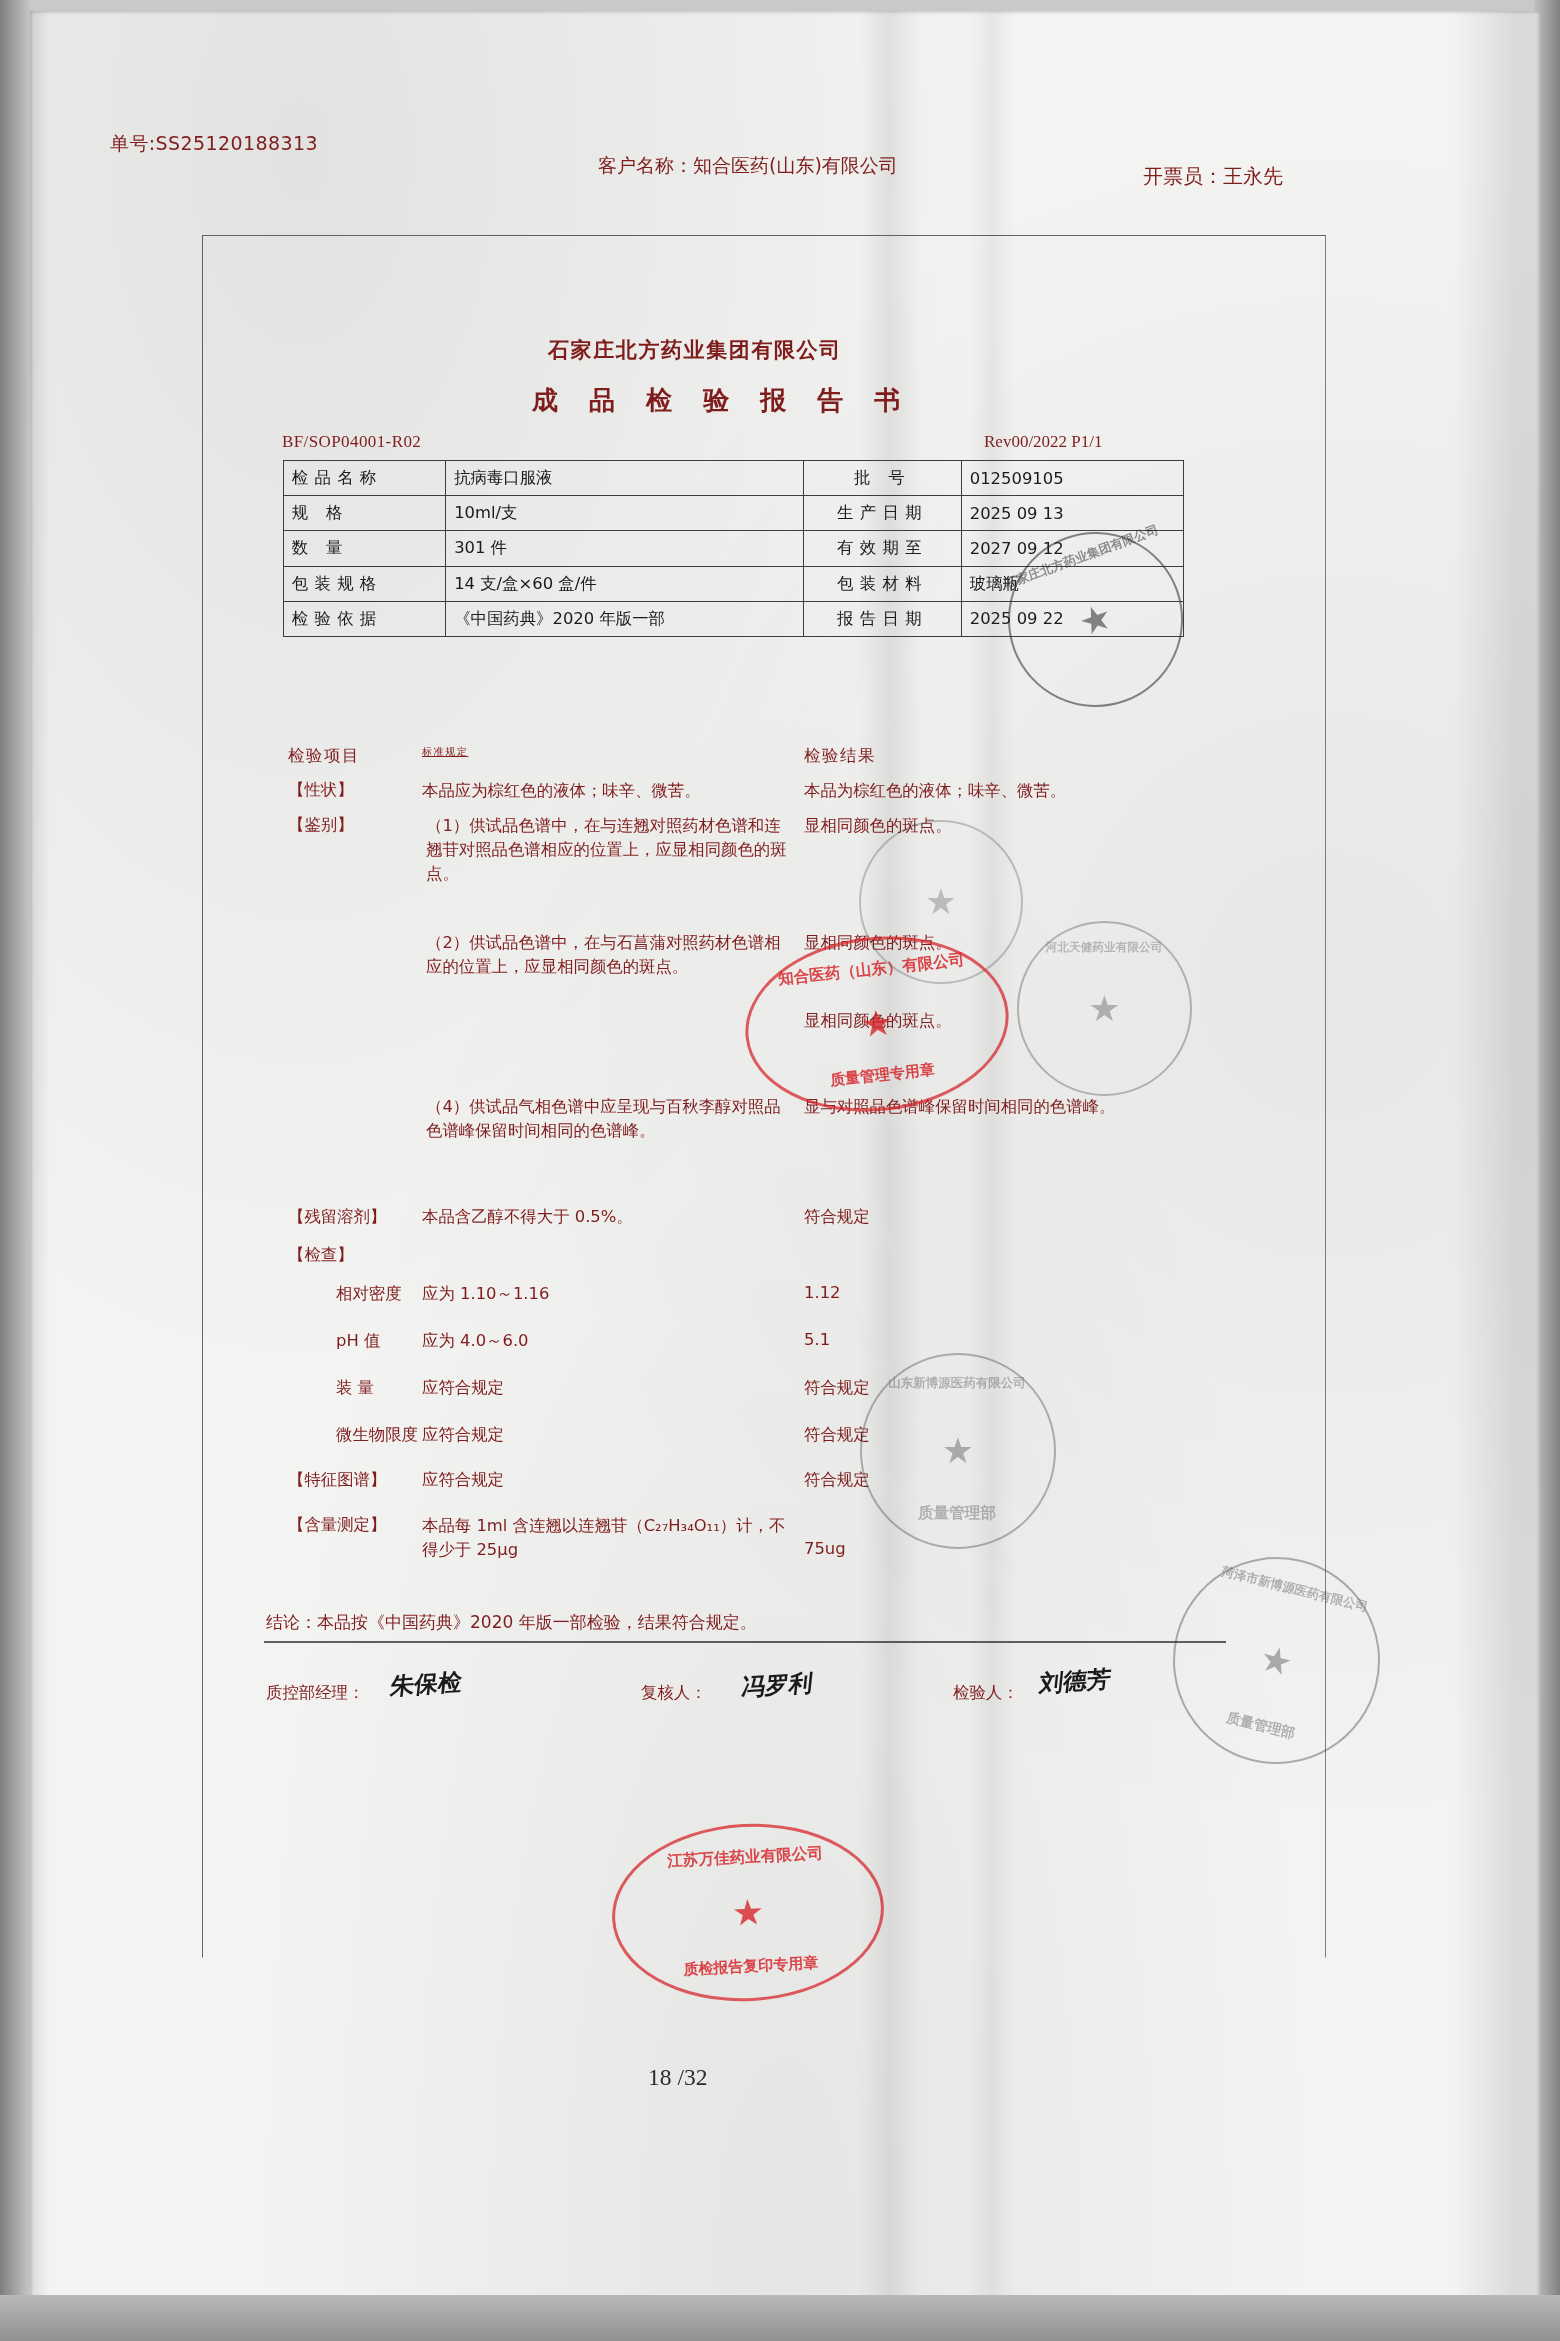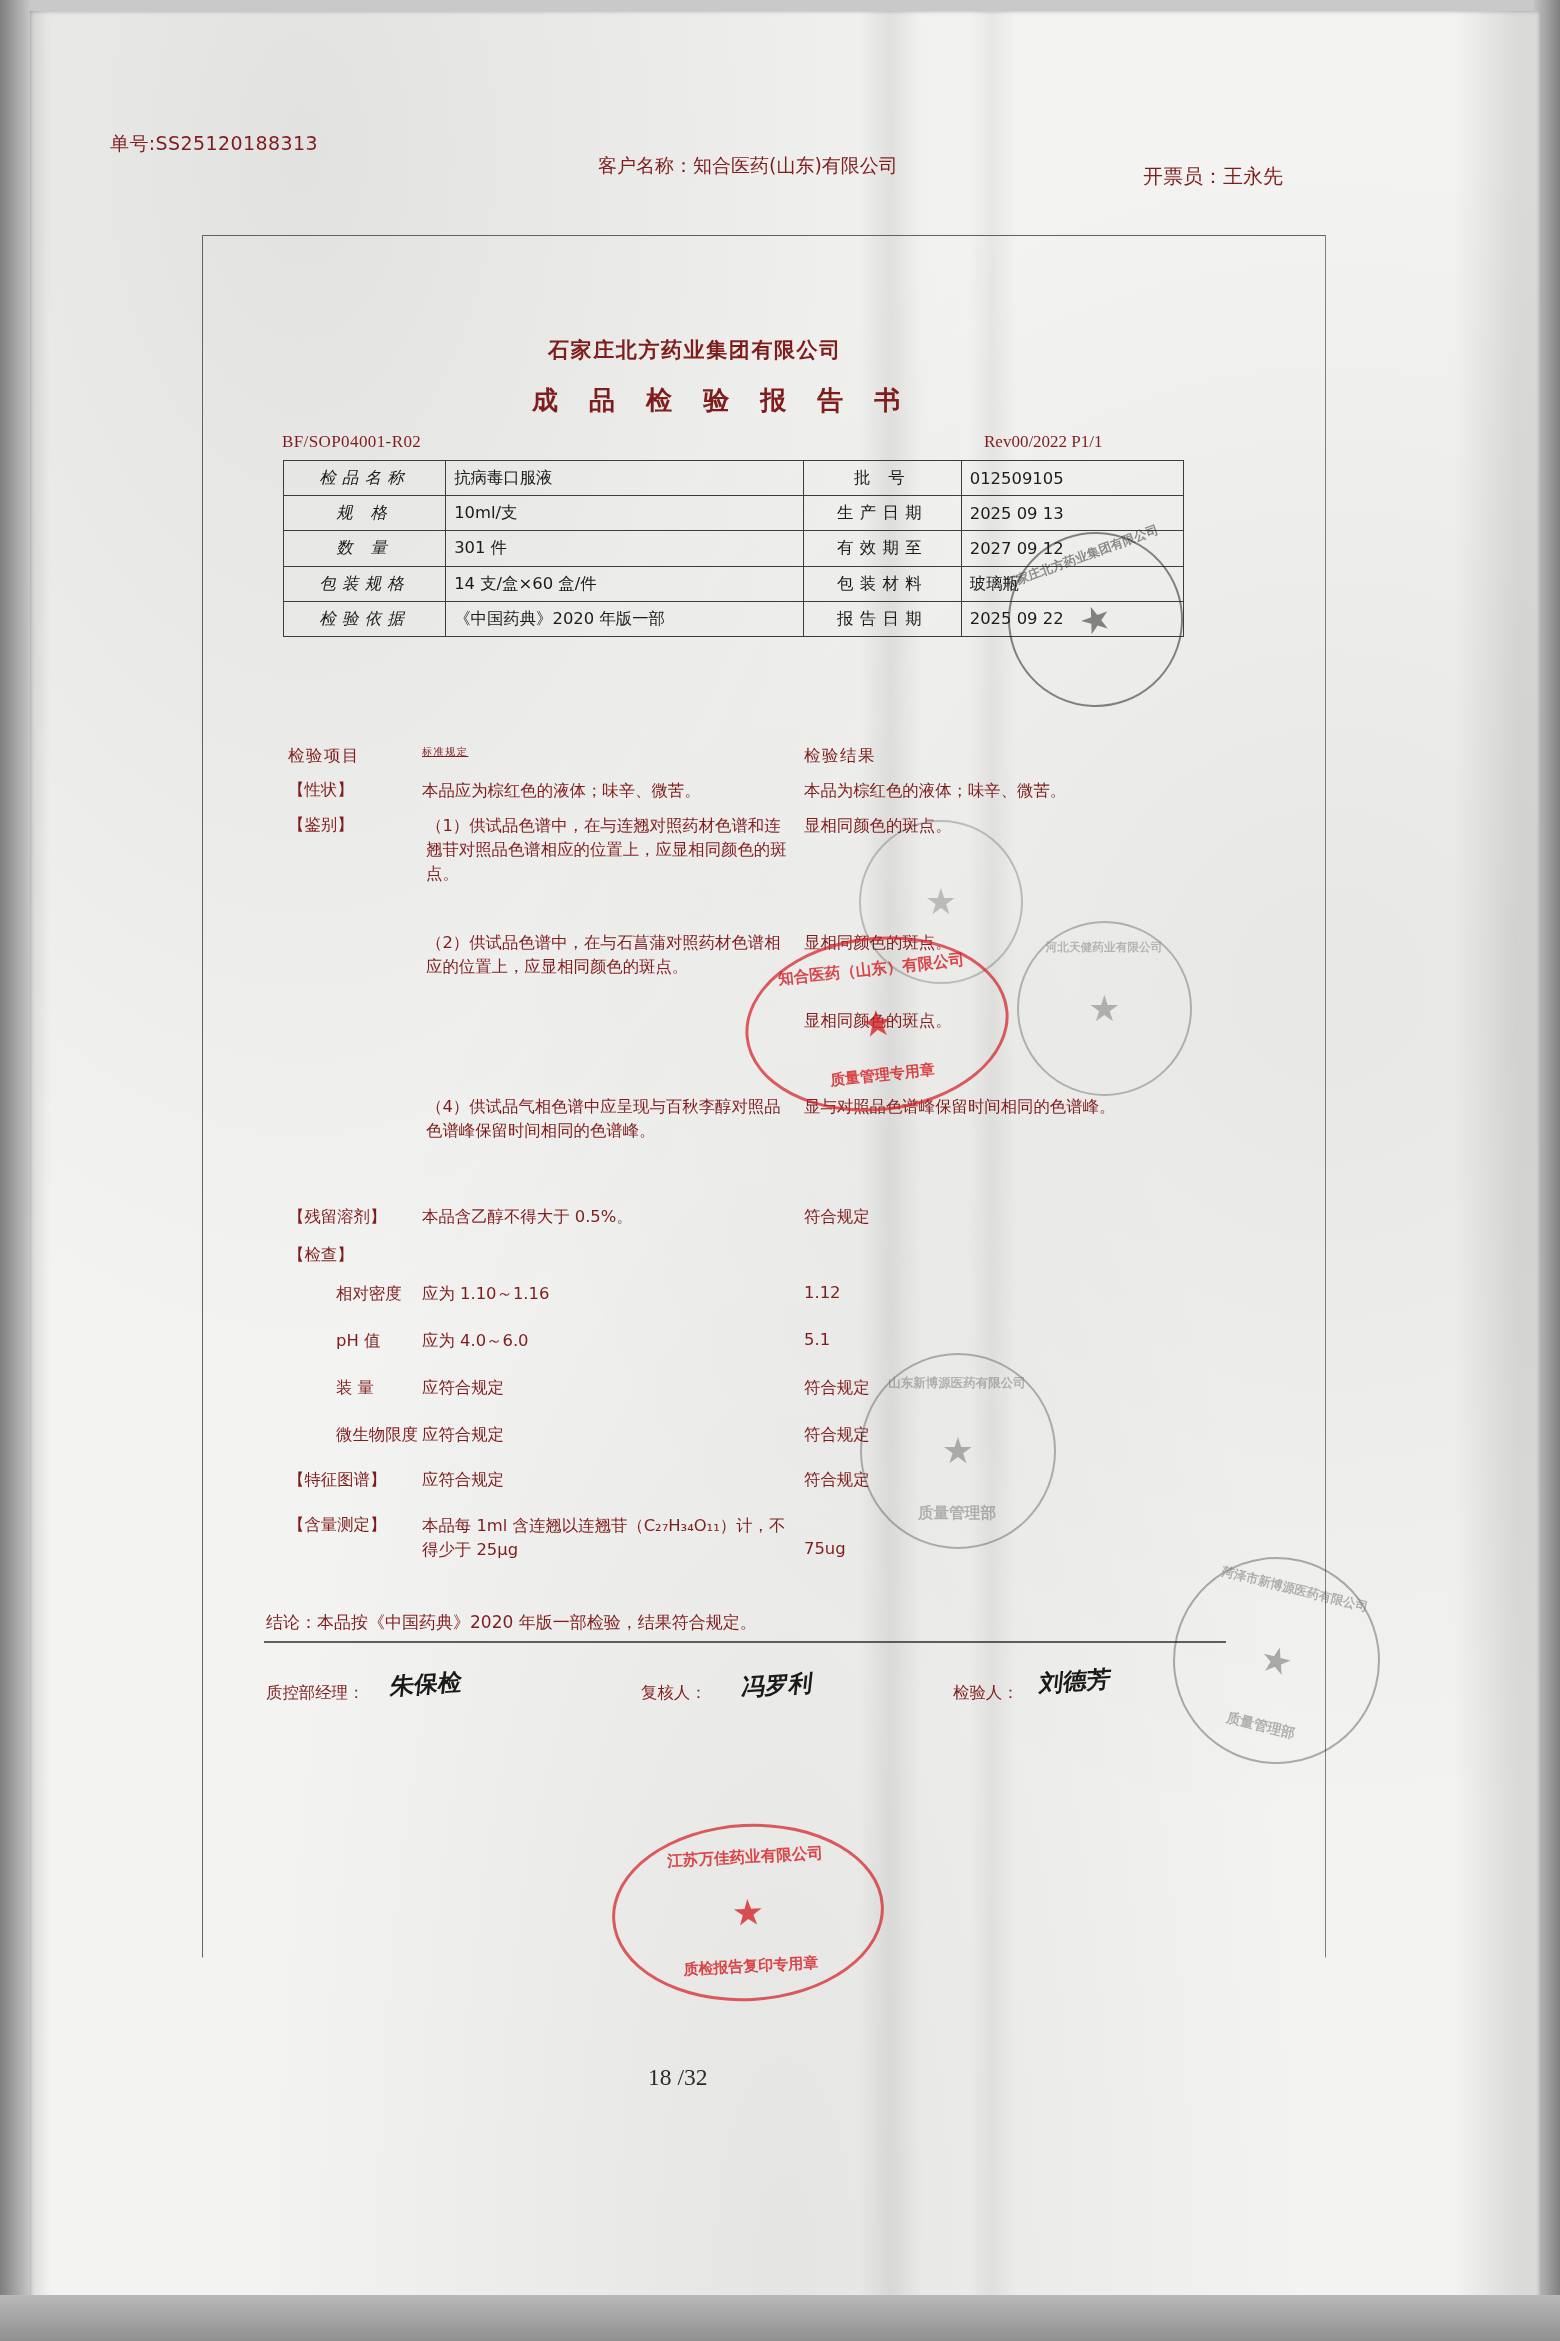--- a/index.html
+++ b/index.html
@@ -103,21 +103,21 @@
     border-collapse: collapse;
     font-size: 16.4px;
     color: #1b1b1b;
     background: transparent;
   }
   table.info td {
     border: 1.2px solid #3d3d3d;
     height: 31px;
     padding: 1.6px 7.8px;
   }
-  td.lbl { width: 133px; letter-spacing: 6.3px; text-align: center; font-style: italic; }
+  td.lbl { width: 133px; letter-spacing: 6.3px; text-align: left; }
   td.val { width: 313px; }
   td.lbl2 { width: 129px; letter-spacing: 6.3px; text-align: center; }
   td.val2 { width: 188px; }
 
   
   .col-head-1 { left: 288px; top: 745px; font-size: 16.4px; letter-spacing: 1.6px; }
   .col-head-2 { left: 422px; top: 745px; font-size: 10px; letter-spacing: 1.6px; text-decoration: underline; }
   .col-head-3 { left: 804px; top: 745px; font-size: 16.4px; letter-spacing: 1.6px; }
 
   .row-label { left: 288px; font-size: 16.4px; }

